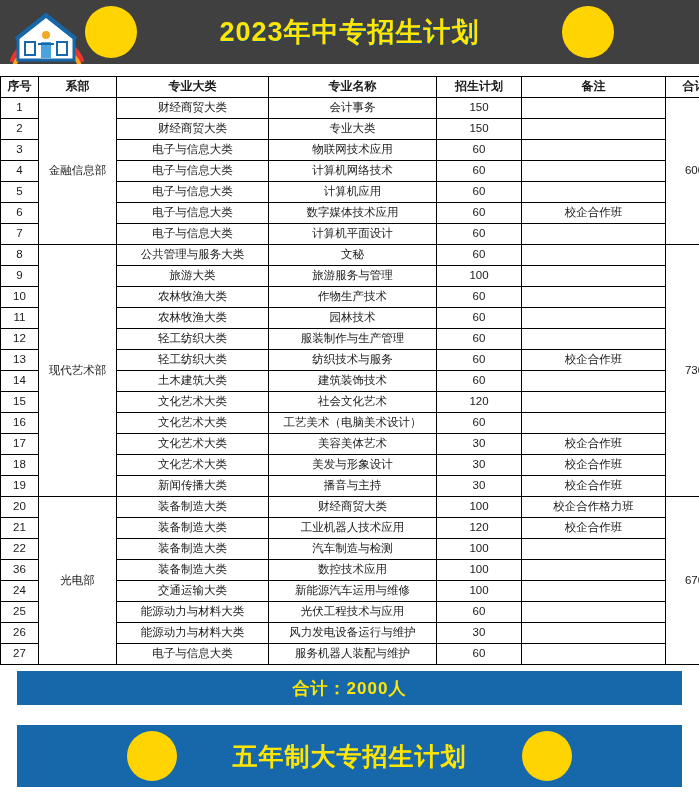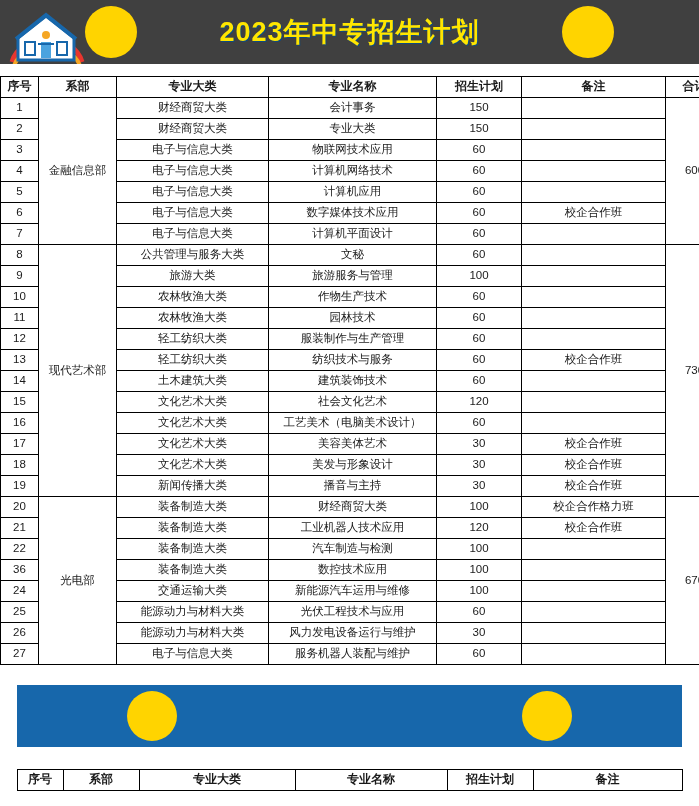--- a/index.html
+++ b/index.html
@@ -370,26 +370,30 @@
             <td>27</td>
             <td>电子与信息大类</td>
             <td>服务机器人装配与维护</td>
             <td>60</td>
             <td></td>
           </tr>
         </tbody>
     </table>
   </div>
 
+  <div class="sumbar">
+    <span>合计：2000人</span>
+  </div>
 
   <div class="spacer"></div>
 
   <div class="banner2">
     <div class="dot left"></div>
     <div class="dot right"></div>
+    <div class="title">五年制大专招生计划</div>
   </div>
 
   <div class="t2-wrap">
     <table>
       <colgroup>
         <col class="c2-idx">
           <col class="c2-dept">
           <col class="c2-cat">
         <col class="c2-name">
           <col class="c2-plan">

